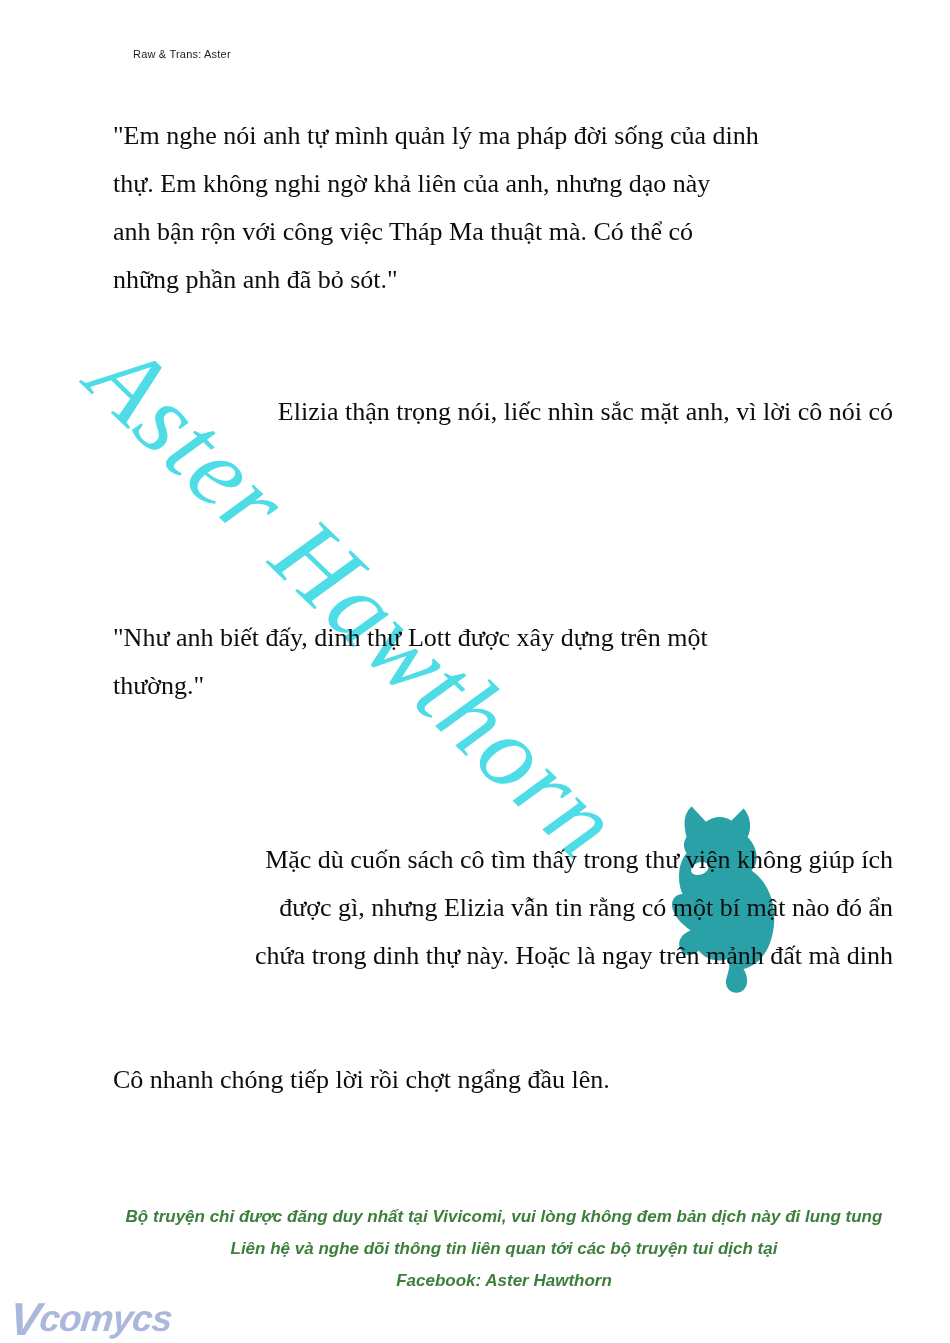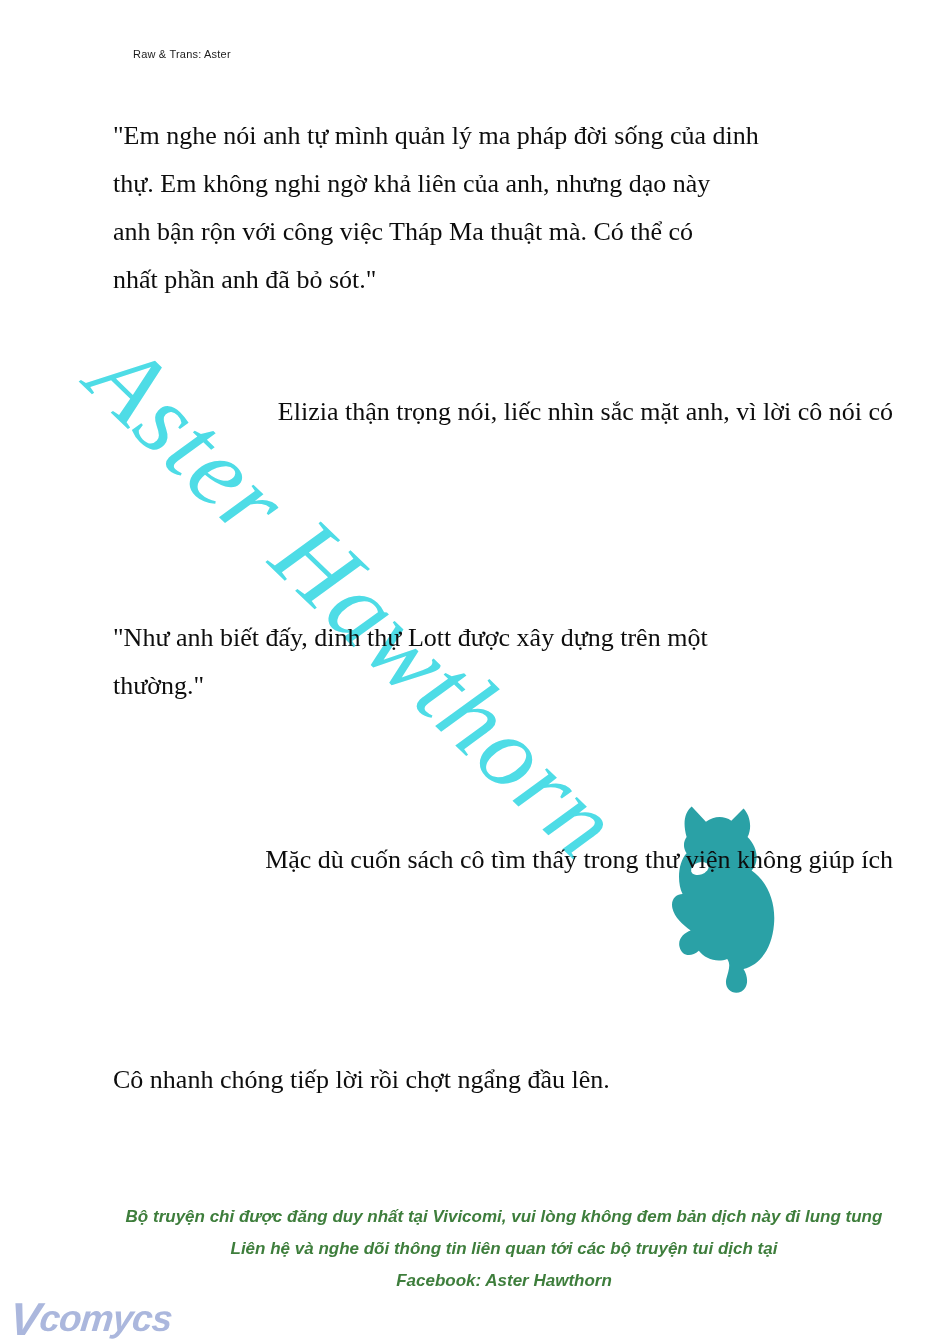--- a/index.html
+++ b/index.html
@@ -105,31 +105,33 @@
              C36 42 37 36 40 32 Z" fill="#2aa1a6"></path>
     <ellipse cx="53" cy="63" rx="9" ry="6" fill="#ffffff" transform="rotate(-20 53 63)"></ellipse>
   </svg>
 
   <div class="header-credit">Raw &amp; Trans: Aster</div>
 
   <div class="para p1">
       <div class="line">"Em nghe nói anh tự mình quản lý ma pháp đời sống của dinh</div>
       <div class="line">thự. Em không nghi ngờ khả liên của anh, nhưng dạo này</div>
       <div class="line">anh bận rộn với công việc Tháp Ma thuật mà. Có thể có</div>
-      <div class="line">nhất phần anh đã bỏ sót."</div>
+      <div class="line">những phần anh đã bỏ sót."</div>
     </div>
   <div class="para p2">
       <div class="line">Elizia thận trọng nói, liếc nhìn sắc mặt anh, vì lời cô nói có</div>
     </div>
   <div class="para p3">
       <div class="line">"Như anh biết đấy, dinh thự Lott được xây dựng trên một</div>
       <div class="line">thường."</div>
     </div>
   <div class="para p4">
       <div class="line">Mặc dù cuốn sách cô tìm thấy trong thư viện không giúp ích</div>
+      <div class="line">được gì, nhưng Elizia vẫn tin rằng có một bí mật nào đó ẩn</div>
+      <div class="line">chứa trong dinh thự này. Hoặc là ngay trên mảnh đất mà dinh</div>
     </div>
   <div class="para p5">
       <div class="line">Cô nhanh chóng tiếp lời rồi chợt ngẩng đầu lên.</div>
     </div>
 
   <div class="footer" style="color: rgb(62, 126, 60); padding-left: 29px;">
       <div>Bộ truyện chỉ được đăng duy nhất tại Vivicomi, vui lòng không đem bản dịch này đi lung tung</div>
       <div>Liên hệ và nghe dõi thông tin liên quan tới các bộ truyện tui dịch tại</div>
       <div>Facebook: Aster Hawthorn</div>
     </div>

